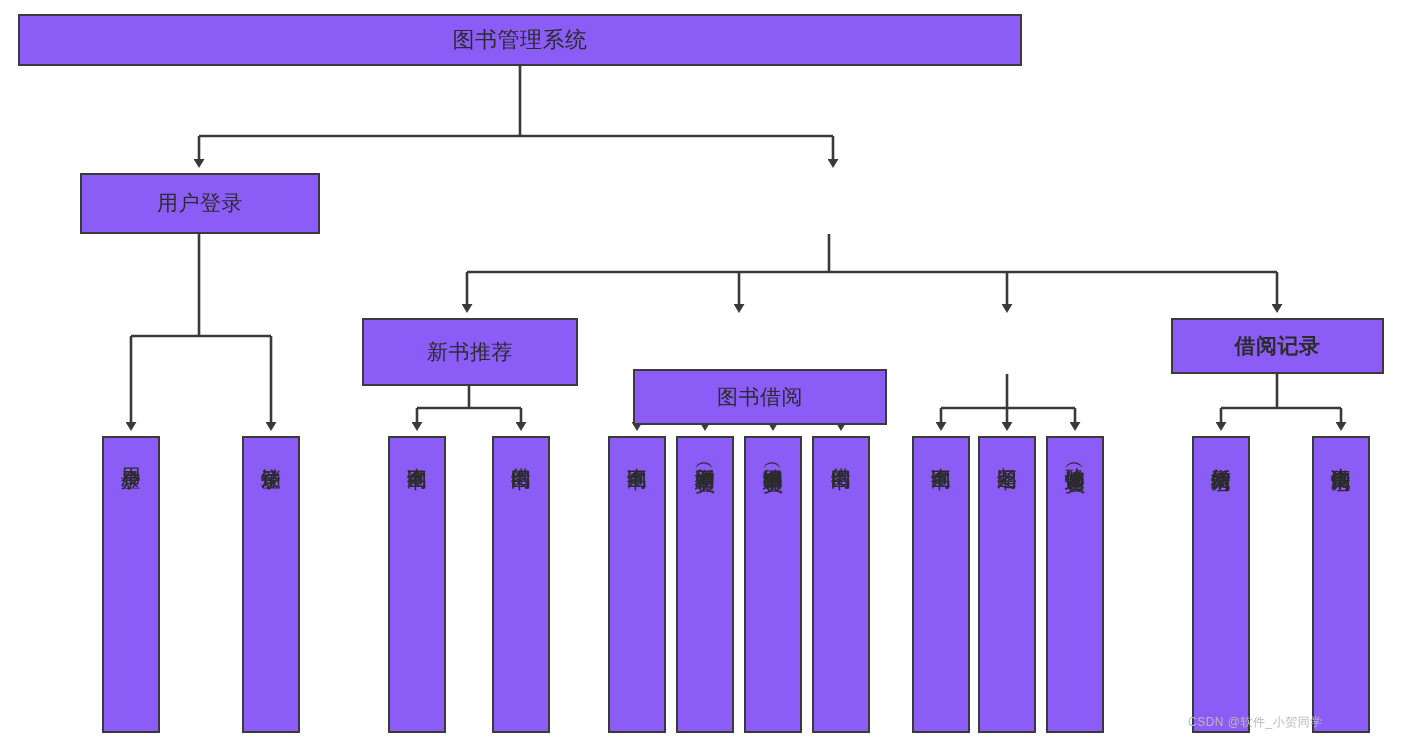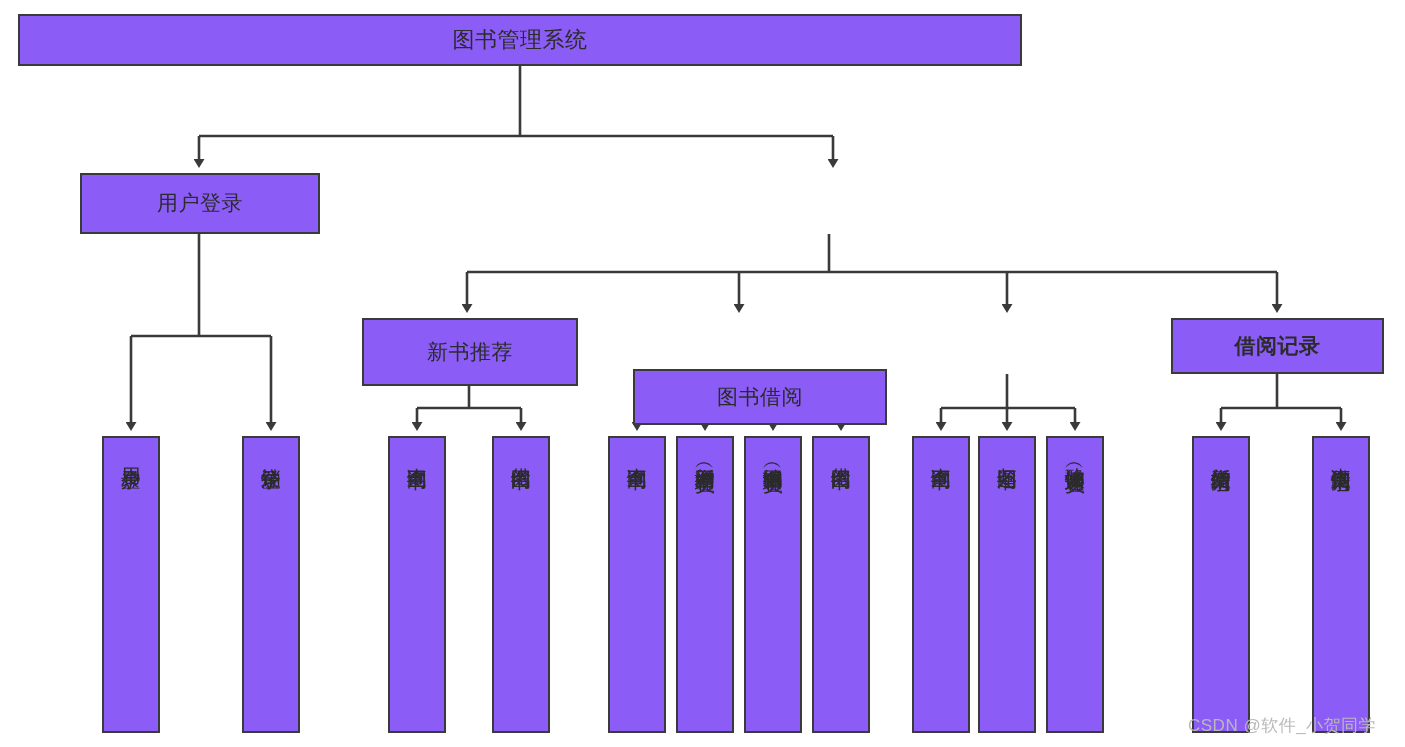--- a/index.html
+++ b/index.html
@@ -62,21 +62,21 @@
     font-size: 20px;
     line-height: 1.42;
     letter-spacing: 1px;
     white-space: nowrap;
     height: auto;
   }
   .watermark {
     position: absolute;
     left: 1188px;
     top: 714px;
-    font-size: 17px;
+    font-size: 12px;
     color: #b9b9b9;
     white-space: nowrap;
     letter-spacing: 0.5px;
   }
 </style>
 </head>
 <body>
 
 <div id="canvas">
 

